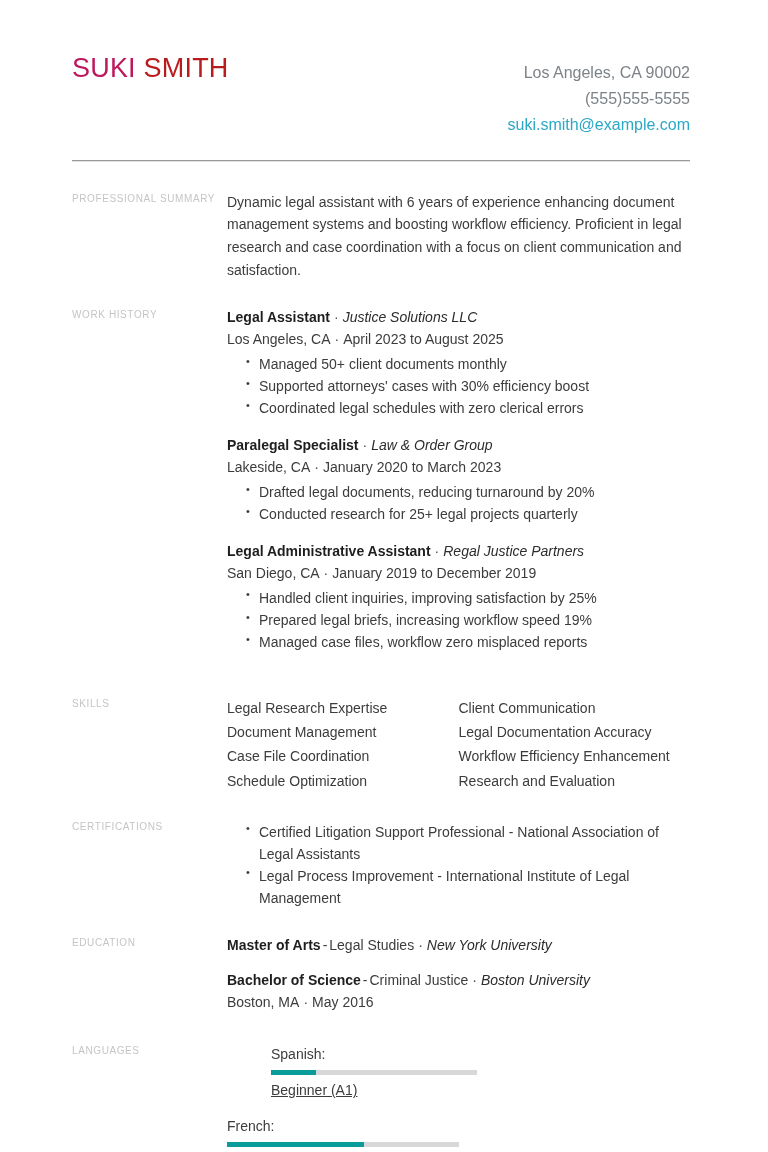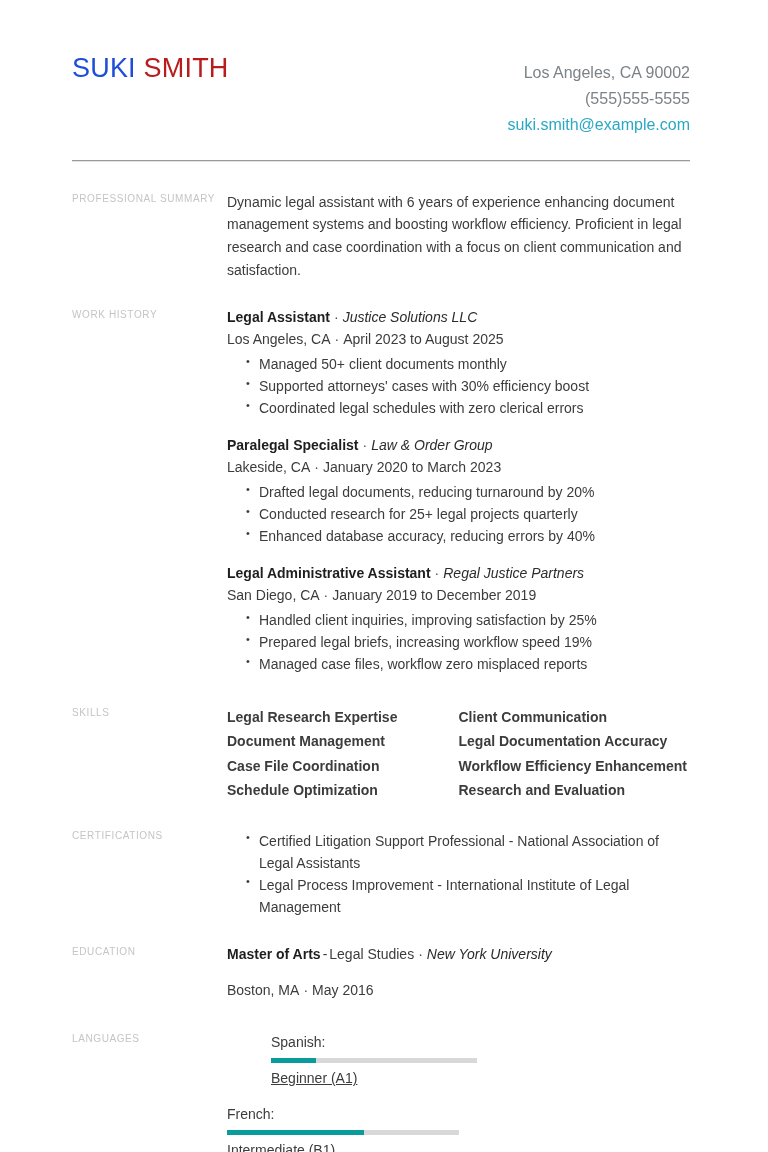--- a/index.html
+++ b/index.html
@@ -31,21 +31,21 @@
   }
   .name {
     font-size: 27px;
     letter-spacing: 0.2px;
     line-height: 1.1;
     font-weight: 400;
     white-space: nowrap;
     padding-top: 2px;
   }
   .name .first {
-    color: #1d4ed8;
+    color: #be185d;
   }
   .name .last {
     color: #b91c1c;
   }
   .contact {
     text-align: right;
     font-size: 16px;
     line-height: 1.62;
     color: #7c8287;
     padding-top: 8px;
@@ -125,27 +125,26 @@
   ul.bullets li::before {
     content: "\2022";
     position: absolute;
     left: 0;
     top: -0.5px;
     color: #3c3c3c;
     font-size: 11px;
   }
 
   
-  #skills { margin-top: 30px; }
+  #skills { margin-top: 43px; }
   .skills-grid {
     display: flex;
   }
   .skills-col {
     flex: 0 0 50%;
-    font-weight: bold;
   }
   .skills-col div {
     line-height: 1.72;
   }
 
   
   #certs { margin-top: 26px; }
 
   
   #education { margin-top: 26px; }
@@ -234,21 +233,20 @@
       <div class="job">
         <div class="job-line1">
           <span class="job-title">Paralegal Specialist</span><span class="sep">·</span><span class="job-company">Law &amp; Order Group</span>
         </div>
         <div class="job-line2">
           <span>Lakeside, CA</span><span class="sep">·</span><span>January 2020 to March 2023</span>
         </div>
         <ul class="bullets">
           <li>Drafted legal documents, reducing turnaround by 20%</li>
           <li>Conducted research for 25+ legal projects quarterly</li>
-          <li>Enhanced database accuracy, reducing errors by 40%</li>
         </ul>
       </div>
 
       <div class="job">
         <div class="job-line1">
           <span class="job-title">Legal Administrative Assistant</span><span class="sep">·</span><span class="job-company">Regal Justice Partners</span>
         </div>
         <div class="job-line2">
           <span>San Diego, CA</span><span class="sep">·</span><span>January 2019 to December 2019</span>
         </div>
@@ -296,20 +294,23 @@
     <div class="sec-label">Education</div>
     <div class="sec-body">
 
       <div class="edu">
         <div class="job-line1">
           <span class="edu-degree">Master of Arts</span><span class="dash">-</span><span class="edu-field">Legal Studies</span><span class="sep">·</span><span class="edu-school">New York University</span>
         </div>
       </div>
 
       <div class="edu">
+        <div class="job-line1">
+          <span class="edu-degree">Bachelor of Science</span><span class="dash">-</span><span class="edu-field">Criminal Justice</span><span class="sep">·</span><span class="edu-school">Boston University</span>
+        </div>
         <div class="job-line2">
           <span>Boston, MA</span><span class="sep">·</span><span>May 2016</span>
         </div>
       </div>
 
     </div>
   </div>
 
   <div class="section" id="languages">
     <div class="sec-label">Languages</div>

